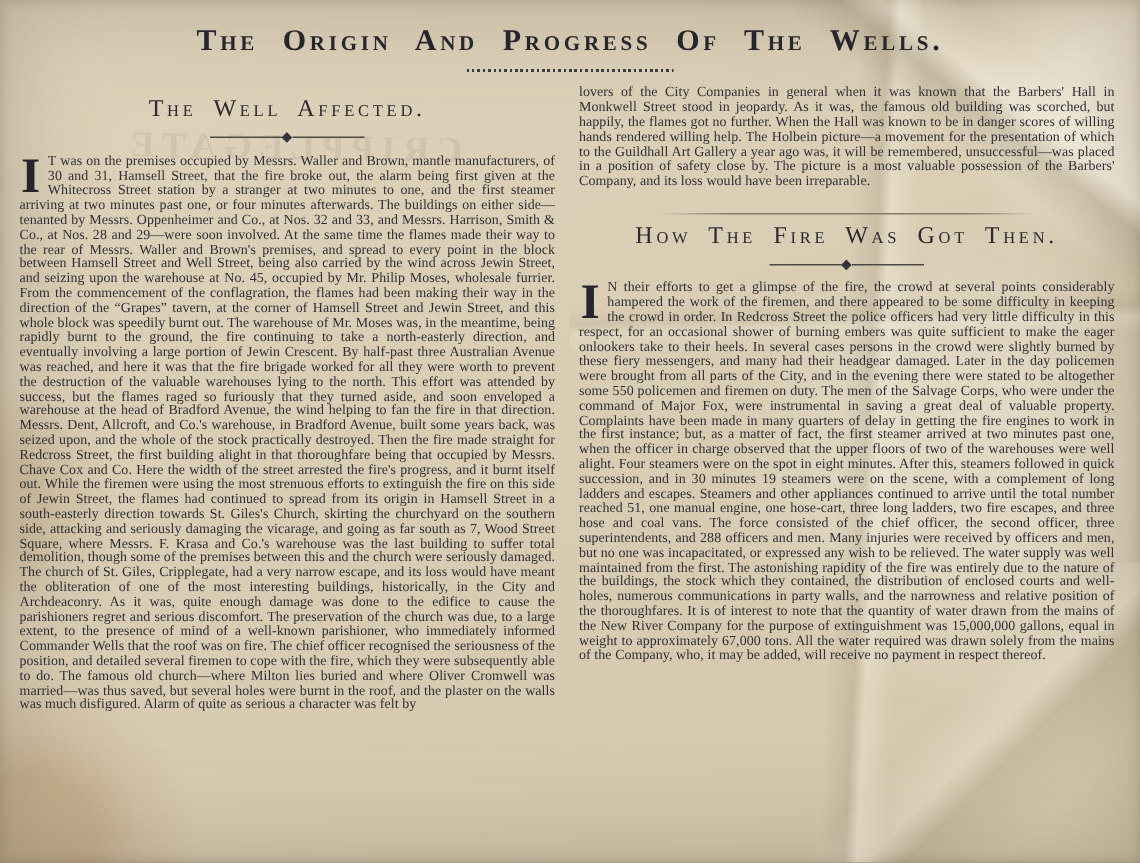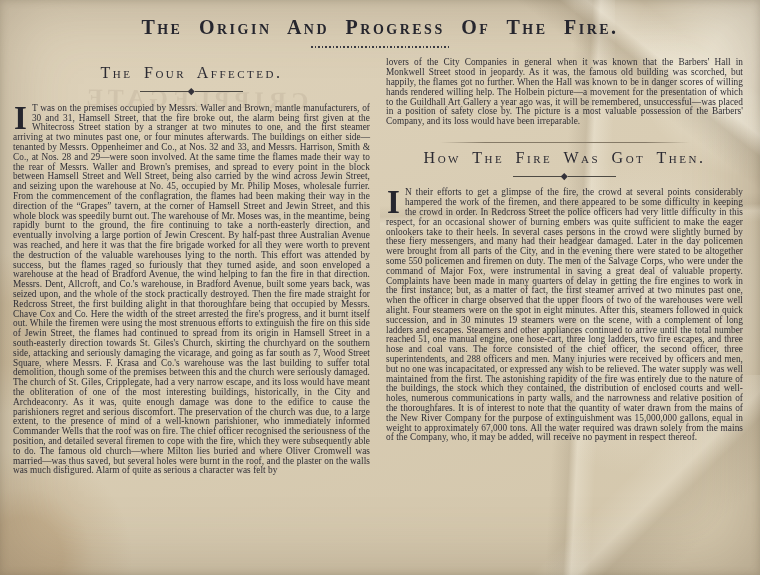--- a/index.html
+++ b/index.html
@@ -70,29 +70,29 @@
 <body>
 
 <div class="page">
 
   <div class="crease crease-v"></div>
   <div class="crease crease-tr"></div>
   <div class="crease crease-br"></div>
   <div class="crease crease-h"></div>
 
   <header class="masthead">
-    <h1 class="title">The Origin And Progress Of The Fire.</h1>
+    <h1 class="title">The Origin And Progress Of The Wells.</h1>
     <div class="dotted-rule"></div>
   </header>
 
   <div class="columns">
 
     <section class="col">
       <div class="ghost">CRIPPLEGATE</div>
-      <h2 class="section-heading">The Four Affected.</h2>
+      <h2 class="section-heading">The Well Affected.</h2>
       <div class="rule-diamond">
         <span class="line"></span>
         <span class="diamond"></span>
         <span class="line"></span>
       </div>
       <p class="body-text">
         <span class="dropcap">I</span><span>T was on the premises occupied by Messrs. Waller and Brown, mantle manufacturers, of 30 and 31, Hamsell Street, that the fire broke out, the alarm being first given at the Whitecross Street station by a stranger at two minutes to one, and the first steamer arriving at two minutes past one, or four minutes afterwards.  The buildings on either side—tenanted by Messrs. Oppenheimer and Co., at Nos. 32 and 33, and Messrs. Harrison, Smith &amp; Co., at Nos. 28 and 29—were soon involved.  At the same time the flames made their way to the rear of Messrs. Waller and Brown's premises, and spread to every point in the block between Hamsell Street and Well Street, being also carried by the wind across Jewin Street, and seizing upon the warehouse at No. 45, occupied by Mr. Philip Moses, wholesale furrier.  From the commencement of the conflagration, the flames had been making their way in the direction of the “Grapes” tavern, at the corner of Hamsell Street and Jewin Street, and this whole block was speedily burnt out.  The warehouse of Mr. Moses was, in the meantime, being rapidly burnt to the ground, the fire continuing to take a north-easterly direction, and eventually involving a large portion of Jewin Crescent.  By half-past three Australian Avenue was reached, and here it was that the fire brigade worked for all they were worth to prevent the destruction of the valuable warehouses lying to the north.  This effort was attended by success, but the flames raged so furiously that they turned aside, and soon enveloped a warehouse at the head of Bradford Avenue, the wind helping to fan the fire in that direction.  Messrs. Dent, Allcroft, and Co.'s warehouse, in Bradford Avenue, built some years back, was seized upon, and the whole of the stock practically destroyed.  Then the fire made straight for Redcross Street, the first building alight in that thoroughfare being that occupied by Messrs. Chave Cox and Co.  Here the width of the street arrested the fire's progress, and it burnt itself out.  While the firemen were using the most strenuous efforts to extinguish the fire on this side of Jewin Street, the flames had continued to spread from its origin in Hamsell Street in a south-easterly direction towards St. Giles's Church, skirting the churchyard on the southern side, attacking and seriously damaging the vicarage, and going as far south as 7, Wood Street Square, where Messrs. F. Krasa and Co.'s warehouse was the last building to suffer total demolition, though some of the premises between this and the church were seriously damaged.  The church of St. Giles, Cripplegate, had a very narrow escape, and its loss would have meant the obliteration of one of the most interesting buildings, historically, in the City and Archdeaconry.  As it was, quite enough damage was done to the edifice to cause the parishioners regret and serious discomfort.  The preservation of the church was due, to a large extent, to the presence of mind of a well-known parishioner, who immediately informed Commander Wells that the roof was on fire.  The chief officer recognised the seriousness of the position, and detailed several firemen to cope with the fire, which they were subsequently able to do.  The famous old church—where Milton lies buried and where Oliver Cromwell was married—was thus saved, but several holes were burnt in the roof, and the plaster on the walls was much disfigured.  Alarm of quite as serious a character was felt by</span>
       </p>
     </section>
 

